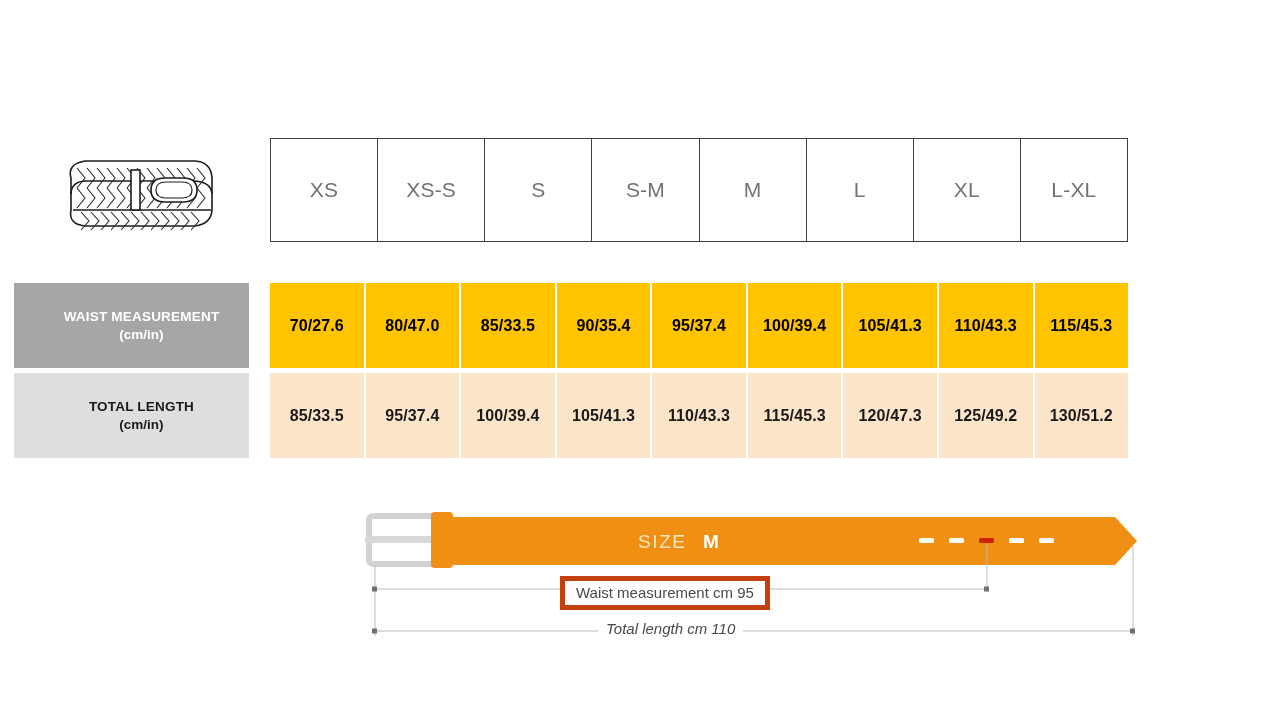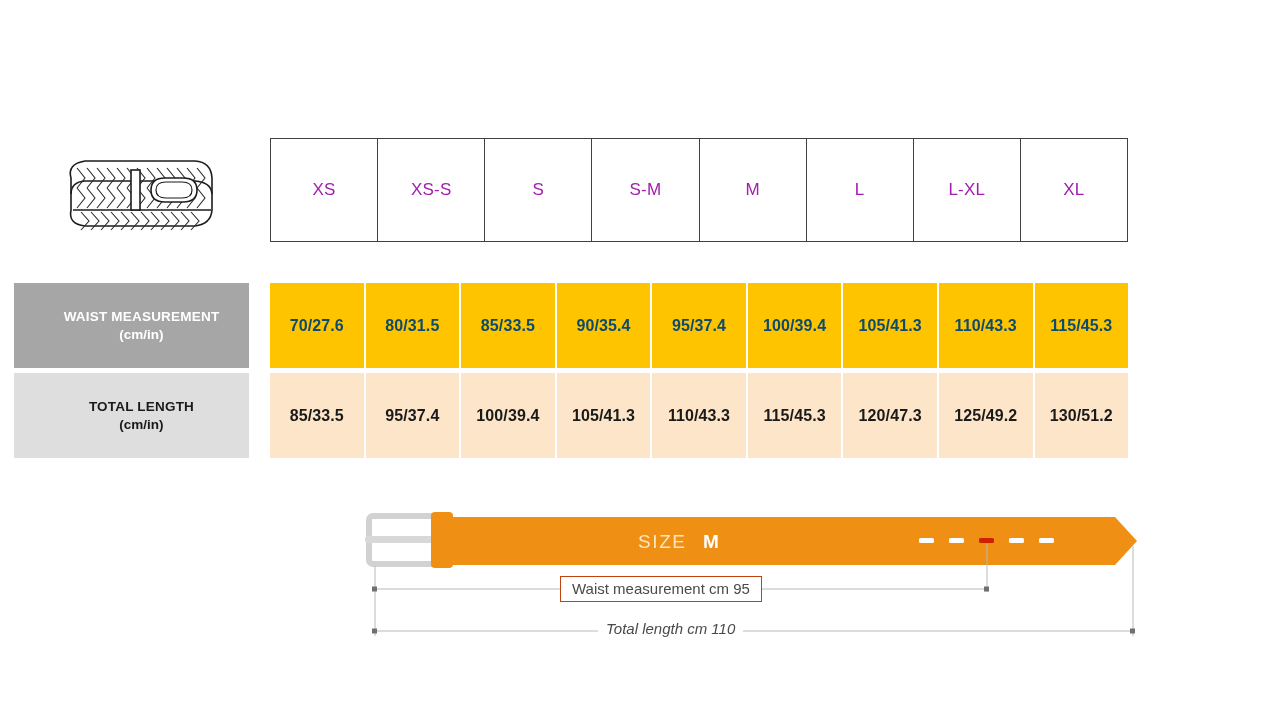--- a/index.html
+++ b/index.html
@@ -20,21 +20,21 @@
     width: 858px; height: 104px;
     display: flex;
     border: 1.5px solid #404040;
     border-right: none;
     background: #fff;
   }
   .size-header-cell {
     flex: 1 1 0;
     border-right: 1.5px solid #404040;
     display: flex; align-items: center; justify-content: center;
-    font-size: 17px; color: #a21caf; letter-spacing: .2px;
+    font-size: 21px; color: #737373; letter-spacing: .2px;
   }
 
   
   .row-band { position: absolute; left: 0; display: flex; align-items: stretch; }
   .row-waist  { top: 283px; height: 85px; }
   .row-length { top: 373px; height: 85px; border-radius: 10px; }
 
   .row-label {
     width: 235px; margin-left: 14px;
     display: flex; flex-direction: column;
@@ -46,31 +46,31 @@
   .label-waist  { background: #a6a6a6; color: #ffffff; }
   .label-length { background: #dedede; color: #1a1a1a; }
 
   .cells { position: absolute; left: 270px; width: 858px; height: 100%;
            display: flex; gap: 2px; }
   .cell {
     flex: 1 1 0;
     display: flex; align-items: center; justify-content: center;
     font-size: 16px; font-weight: bold; letter-spacing: .1px;
   }
-  .cell-waist  { background: #fec400; color: #0c4a6e; }
+  .cell-waist  { background: #fec400; color: #000000; }
   .cell-length { background: #fce5c8; color: #1a1a1a; }
 
   
   .belt-diagram { position: absolute; left: 355px; top: 500px; width: 800px; height: 150px; }
   .belt-svg { display: block; }
 
   .dim-box-text {
     position: absolute; left: 560px; top: 576px;
     padding: 3px 11px 4px 11px;
-    background: #ffffff; border: 1px solid #c2410c;
+    background: #ffffff; border: 5px solid #c2410c;
     font-size: 15px; color: #4a4a4a; white-space: nowrap;
   }
   .dim-plain-text {
     position: absolute; left: 598px; top: 618px;
     padding: 2px 8px; background: #ffffff;
     font-size: 15px; color: #4a4a4a; white-space: nowrap; font-style: italic;
   }
 </style>
 </head>
 <body>
@@ -95,32 +95,32 @@
     </svg>
   </div>
 
   <div class="size-header-table">
     <div class="size-header-cell">XS</div>
     <div class="size-header-cell">XS-S</div>
     <div class="size-header-cell">S</div>
     <div class="size-header-cell">S-M</div>
     <div class="size-header-cell">M</div>
     <div class="size-header-cell">L</div>
+    <div class="size-header-cell">XL</div>
     <div class="size-header-cell">L-XL</div>
-    <div class="size-header-cell">XL</div>
   </div>
 
   <div class="row-band row-waist" style="width:1280px;">
     <div class="row-label label-waist">
       <span class="lbl-main">WAIST MEASUREMENT</span>
       <span class="lbl-sub">(cm/in)</span>
     </div>
     <div class="cells">
       <div class="cell cell-waist">70/27.6</div>
-      <div class="cell cell-waist">80/31.5</div>
+      <div class="cell cell-waist">80/47.0</div>
       <div class="cell cell-waist">85/33.5</div>
       <div class="cell cell-waist">90/35.4</div>
       <div class="cell cell-waist">95/37.4</div>
       <div class="cell cell-waist">100/39.4</div>
       <div class="cell cell-waist">105/41.3</div>
       <div class="cell cell-waist">110/43.3</div>
       <div class="cell cell-waist">115/45.3</div>
     </div>
   </div>
 

